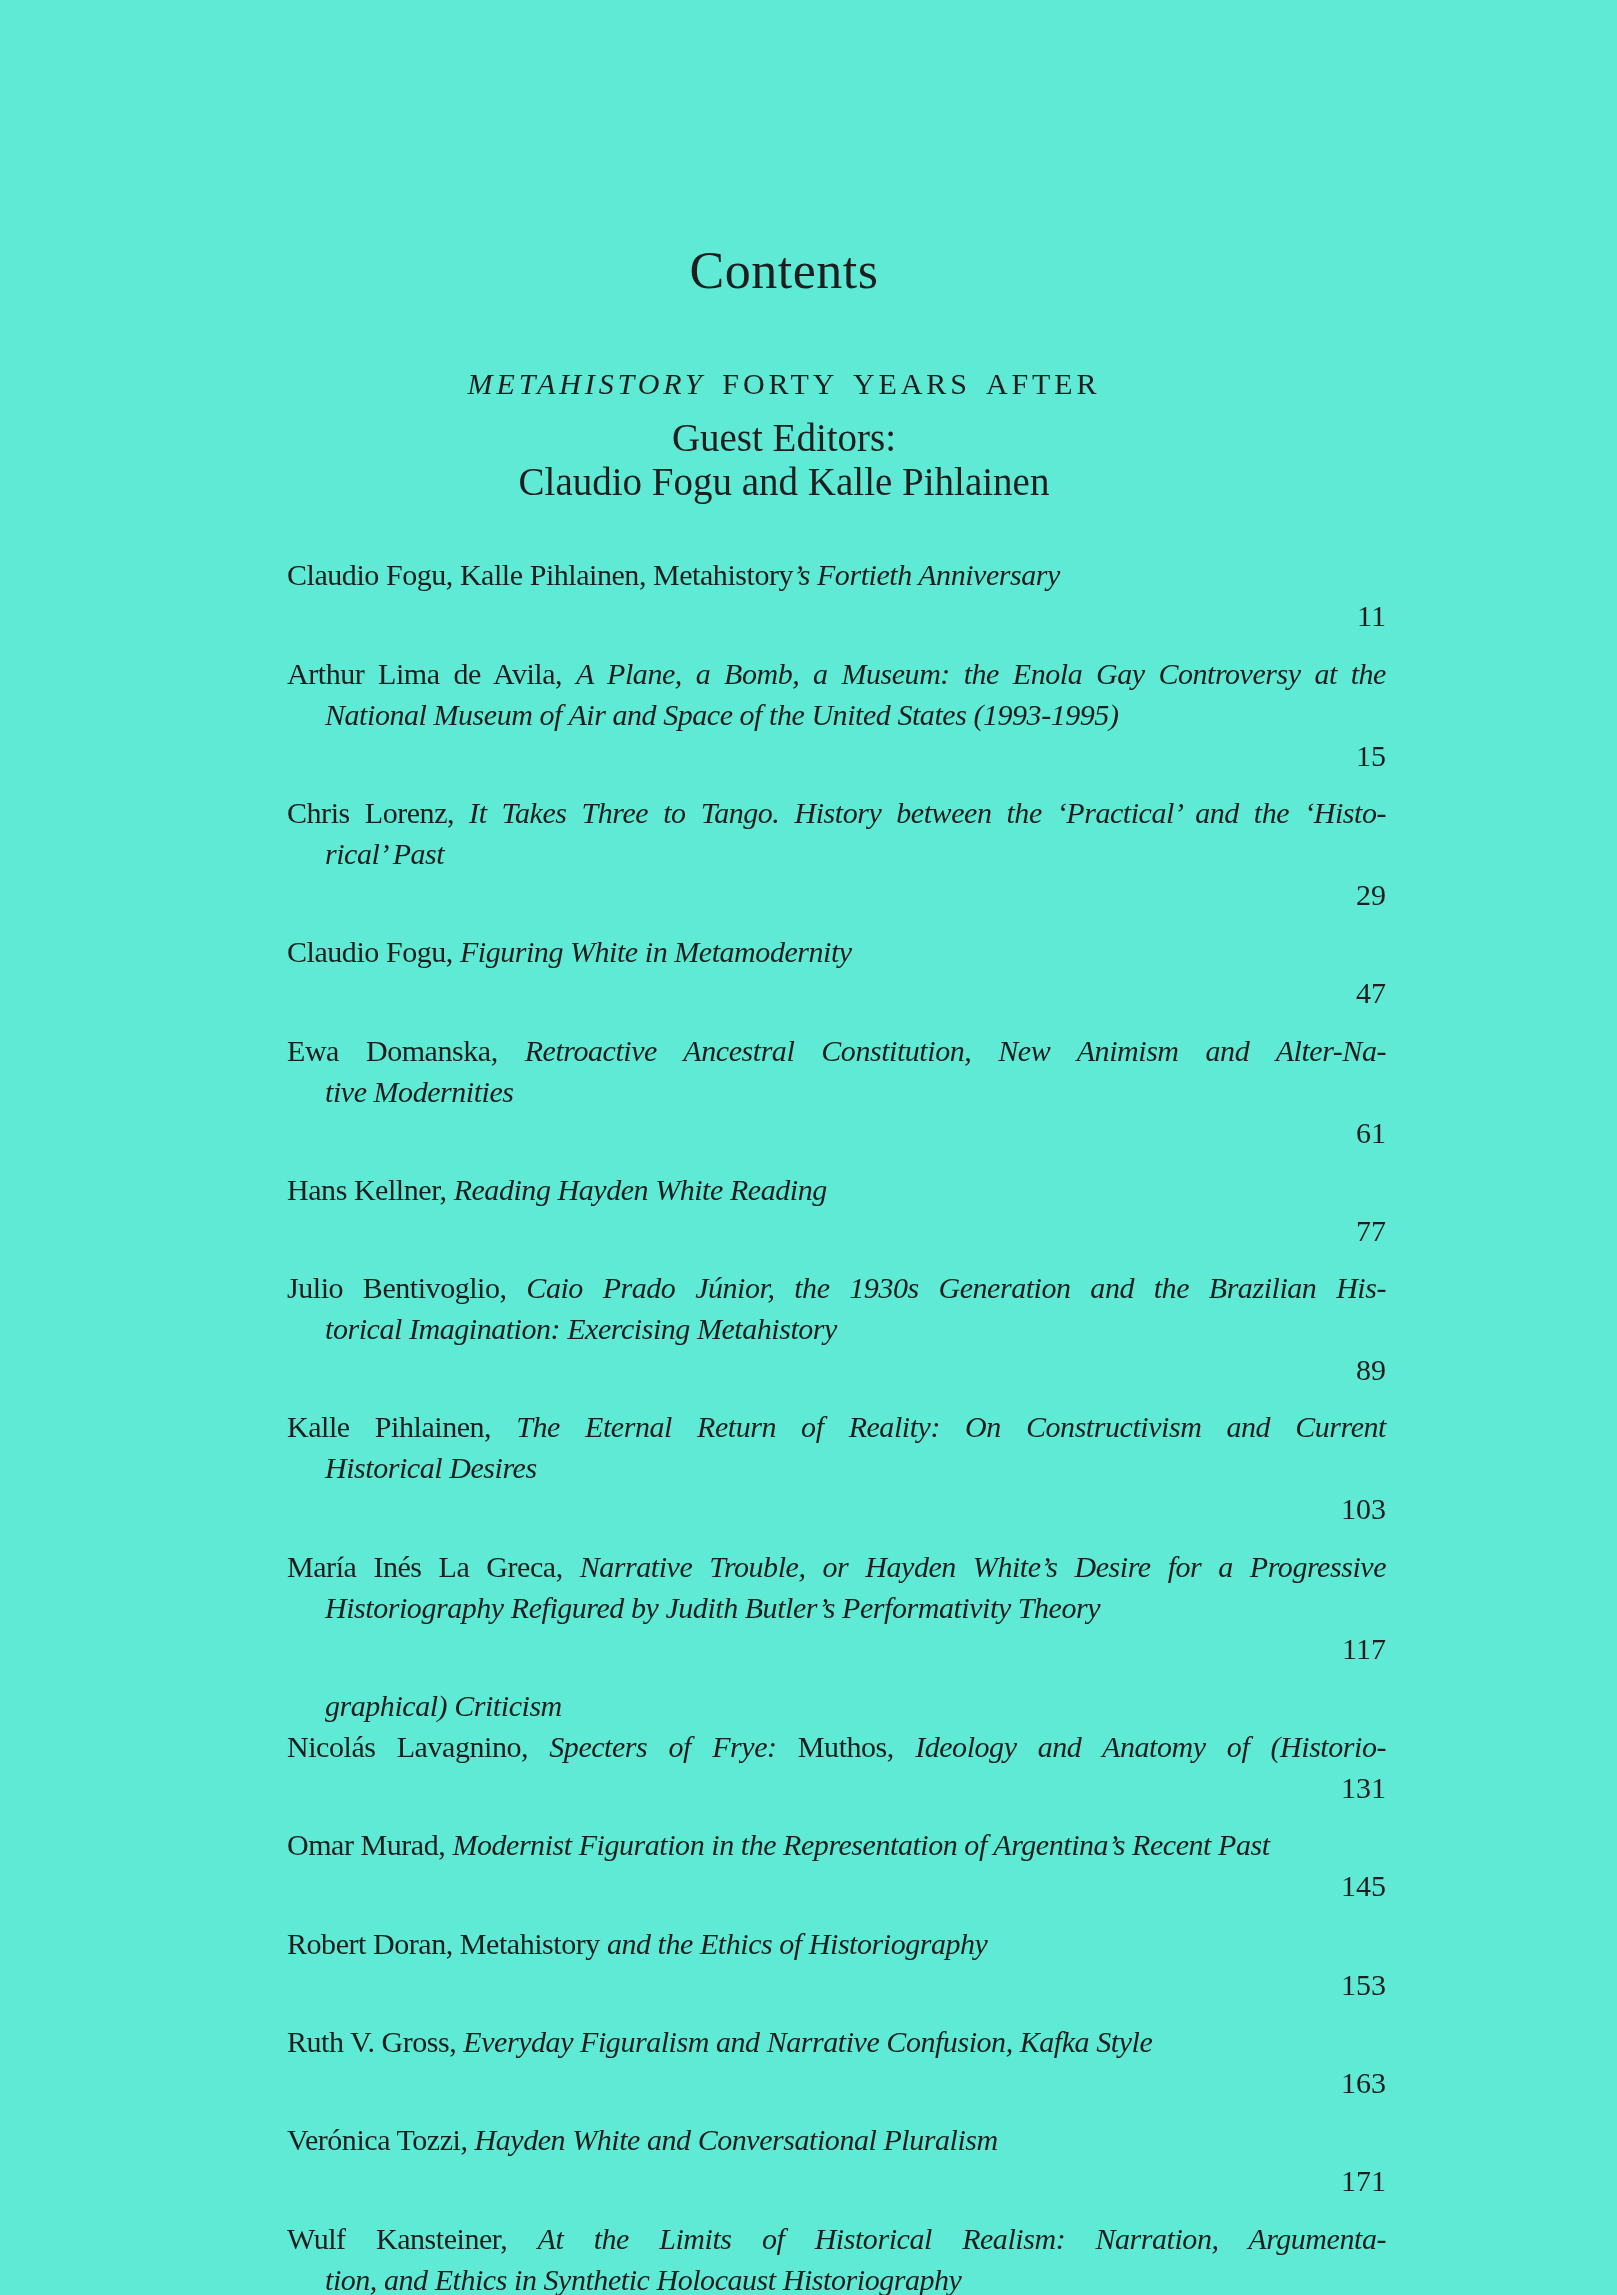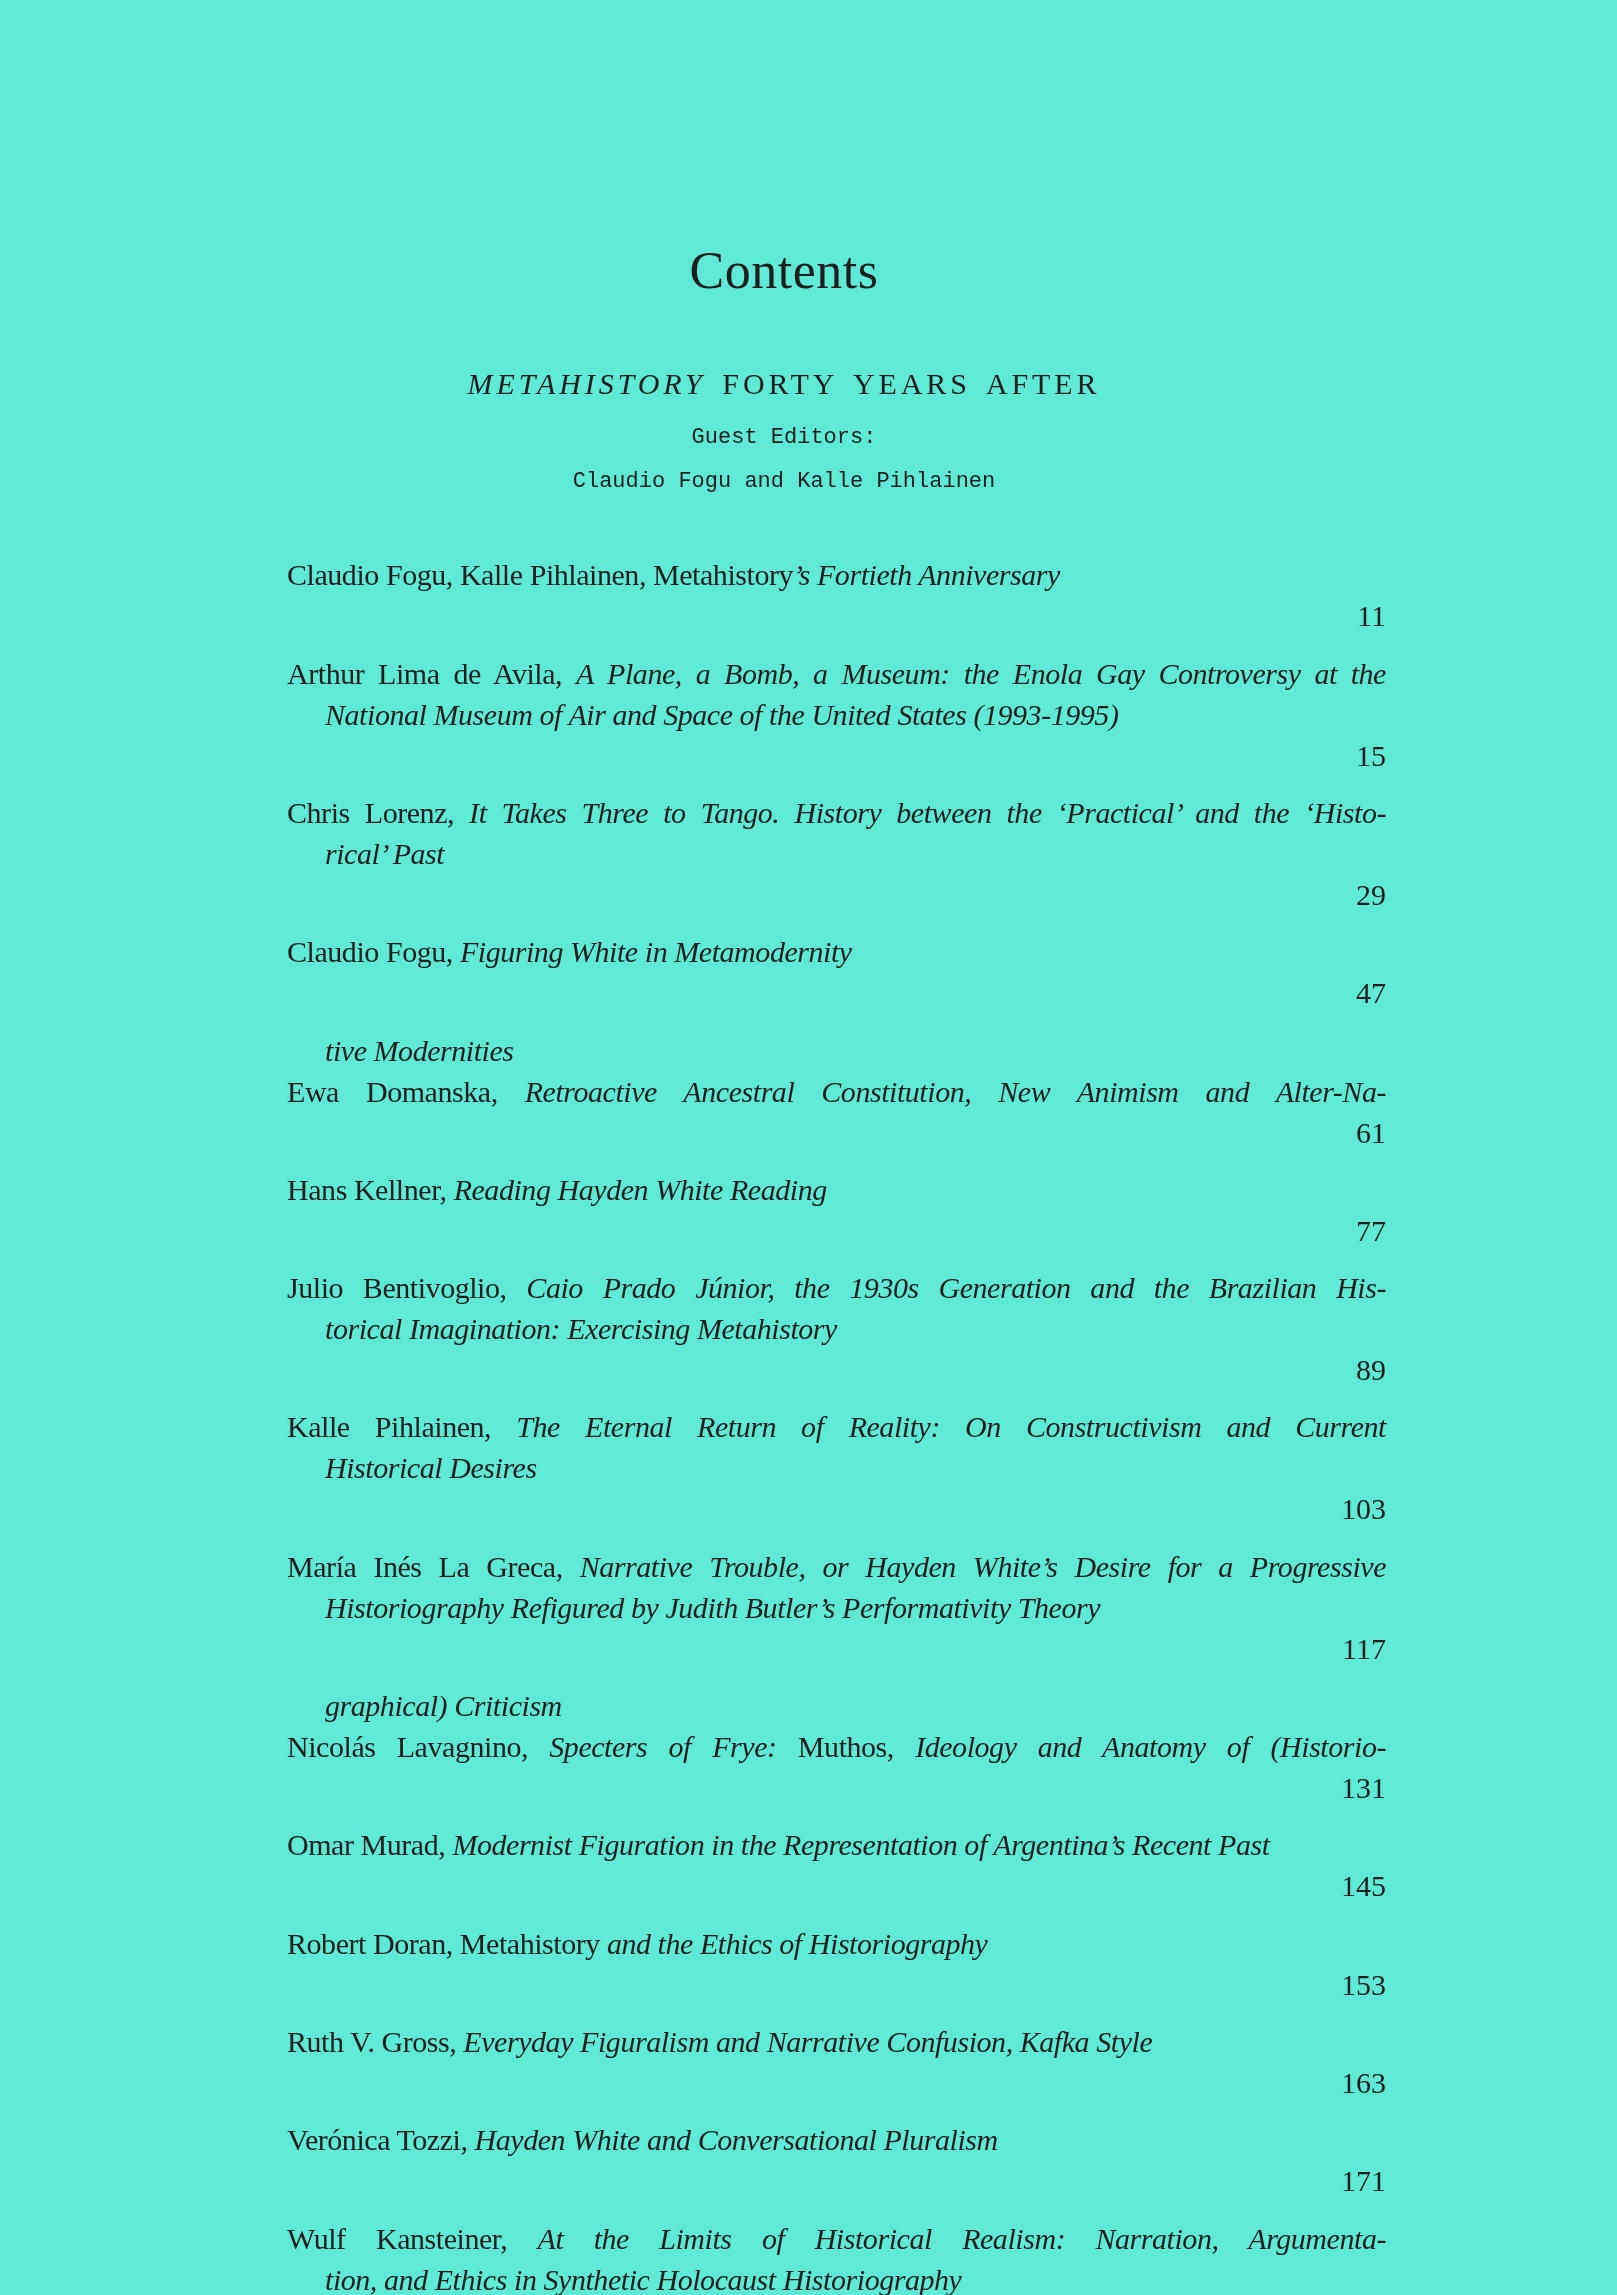--- a/index.html
+++ b/index.html
@@ -31,23 +31,22 @@
     line-height: 38px;
     letter-spacing: 0.13em;
     word-spacing: 0.18em;
     white-space: nowrap;
     font-family: Liberation Serif, serif;
   }
   .subhead .emph { font-style: italic; }
   .guest {
     margin-top: 13.4px;
     text-align: center;
-    font-size: 22px;
+    font-size: 39px;
     line-height: 44px;
-    font-family: Liberation Mono, monospace;
   }
   .entries { margin-top: 50px; }
   .entry {
     display: flex;
     align-items: flex-end;
     margin-bottom: 16.3px;
     flex-direction: column;
   }
   .entry-lines {
     width: 1099px;
@@ -114,22 +113,22 @@
           <div class="pagenum">29</div>
         </div>
         <div class="entry">
           <div class="entry-lines">
             <div class="line"><span>Claudio Fogu, </span><span class="i">Figuring White in Metamodernity</span></div>
           </div>
           <div class="pagenum">47</div>
         </div>
         <div class="entry">
           <div class="entry-lines">
+            <div class="line j"><span>Ewa Domanska, </span><span class="i">Retroactive Ancestral Constitution, New Animism and Alter-Na-</span></div>
             <div class="line cont"><span class="i">tive Modernities</span></div>
-            <div class="line j"><span>Ewa Domanska, </span><span class="i">Retroactive Ancestral Constitution, New Animism and Alter-Na-</span></div>
           </div>
           <div class="pagenum">61</div>
         </div>
         <div class="entry">
           <div class="entry-lines">
             <div class="line"><span>Hans Kellner, </span><span class="i">Reading Hayden White Reading</span></div>
           </div>
           <div class="pagenum">77</div>
         </div>
         <div class="entry">

